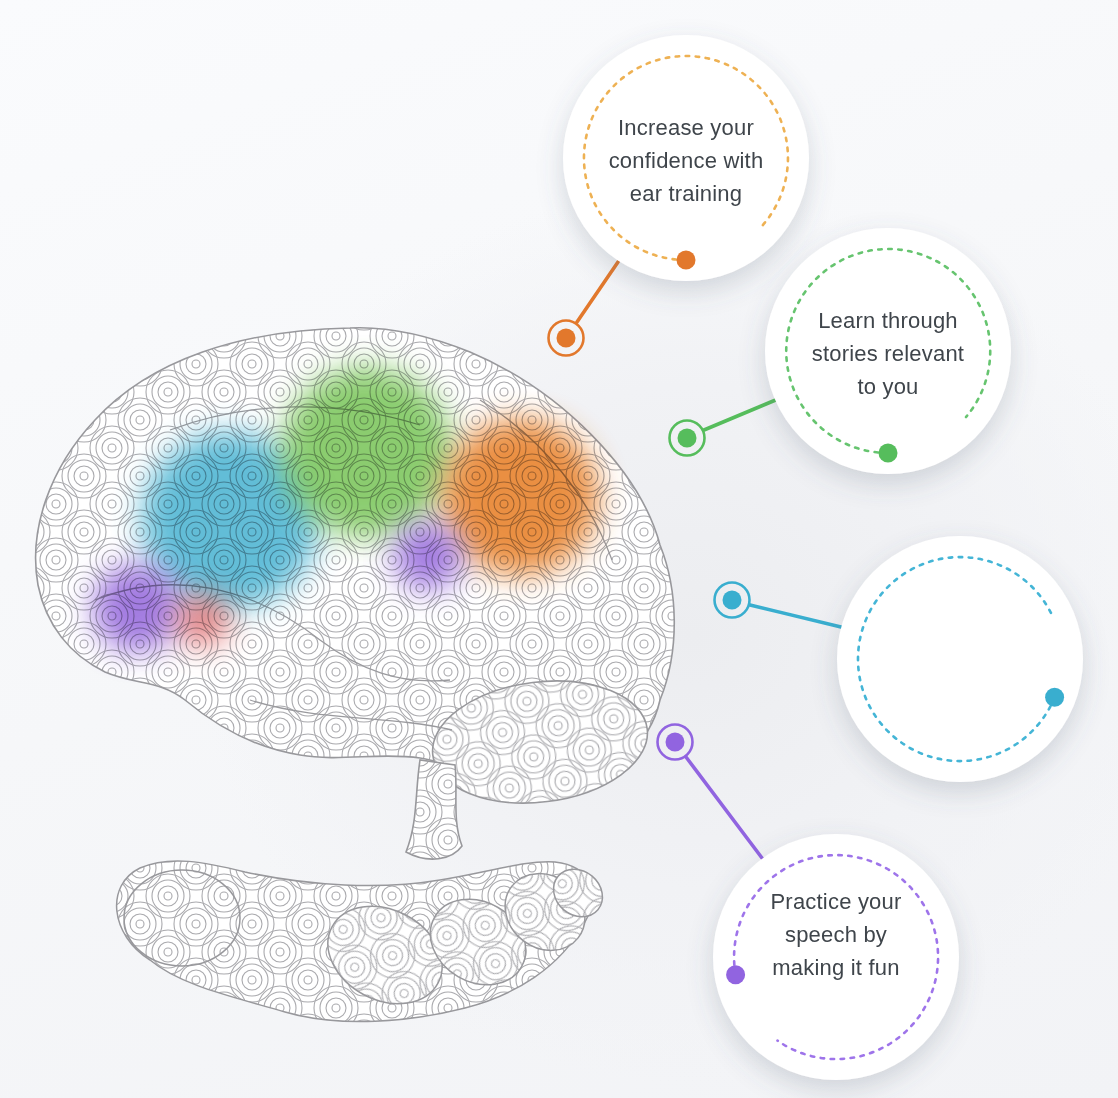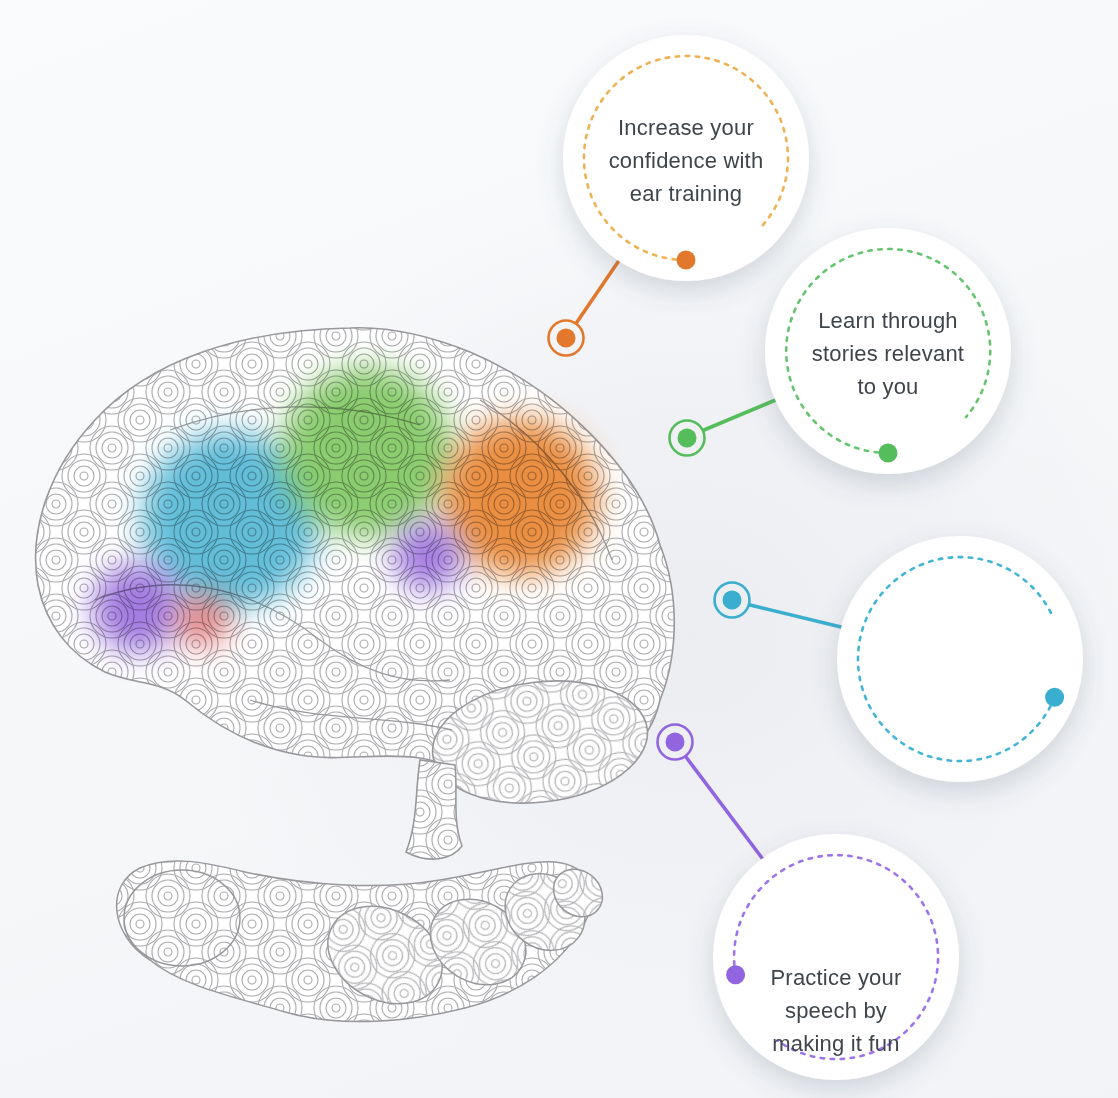--- a/index.html
+++ b/index.html
@@ -23,21 +23,21 @@
     text-align:center;
     font-size:22px;
     line-height:33px;
     letter-spacing:.2px;
     color:#3f454b;
     white-space:pre-line;
   }
   .t1{left:686px;top:160px;}
   .t2{left:888px;top:353px;}
   .t3{left:960px;top:661px;}
-  .t4{left:836px;top:1010px;}
+  .t4{left:836px;top:934px;}
 </style>
 </head>
 <body>
 
 <div class="canvas">
 
   <svg class="art" viewBox="0 0 1118 1098">
     <defs>
       <pattern id="maze" width="56" height="56" patternUnits="userSpaceOnUse">
         <rect width="56" height="56" fill="#ffffff"></rect>

